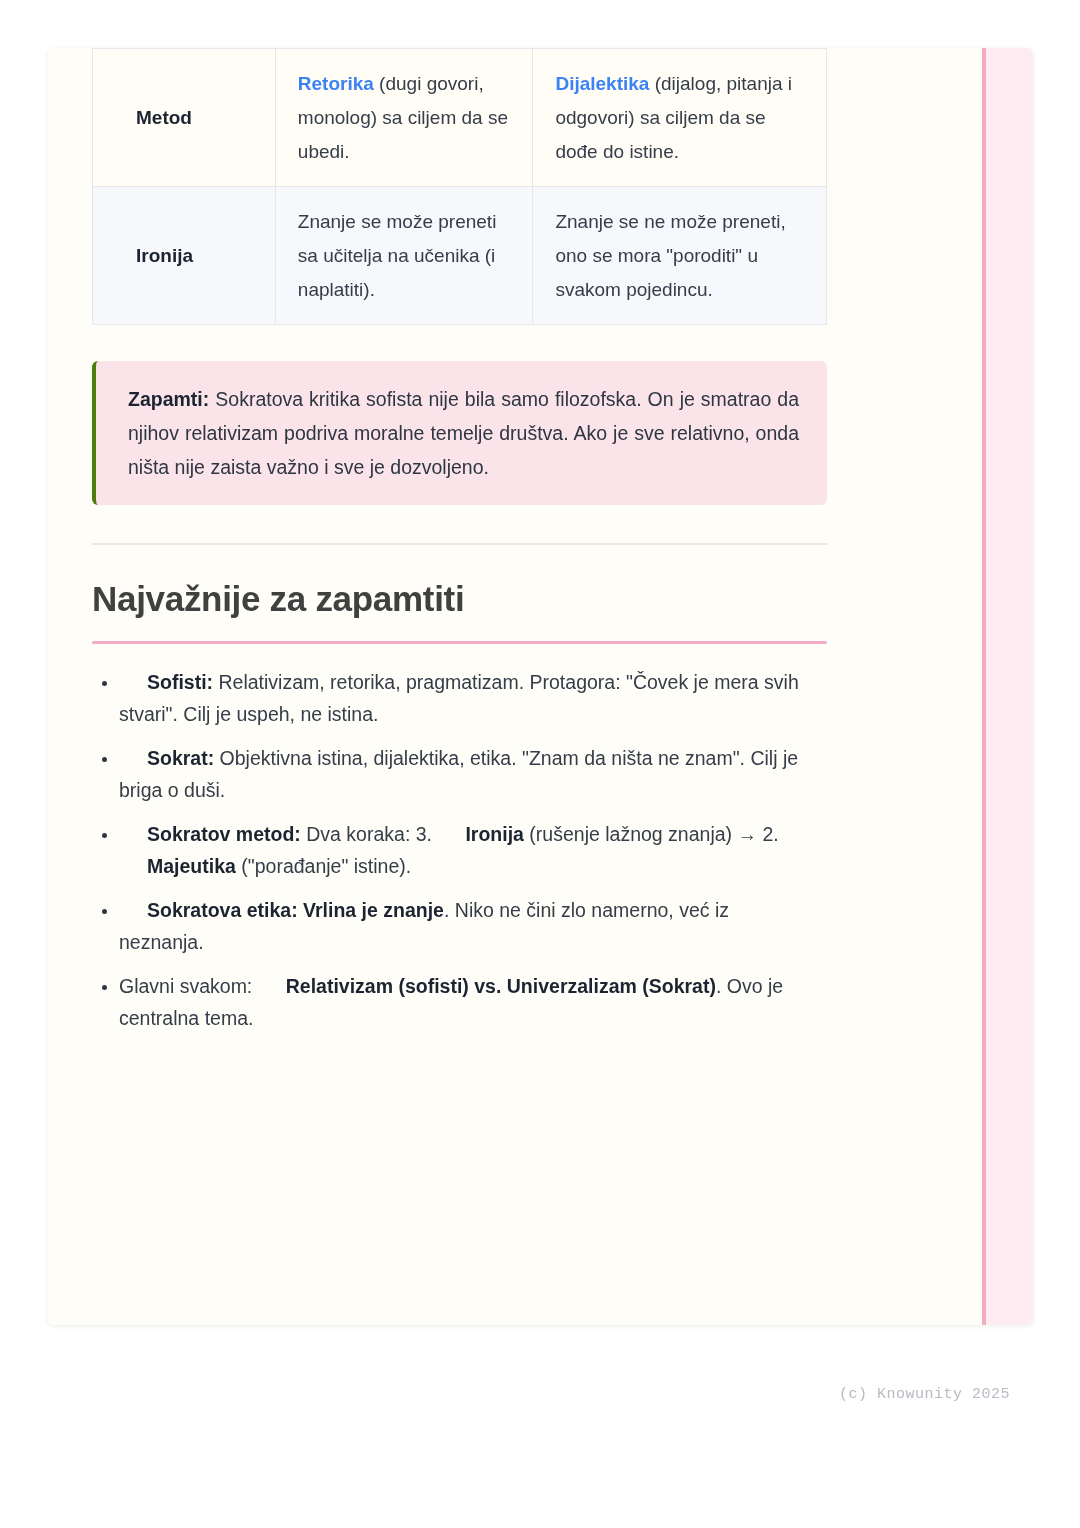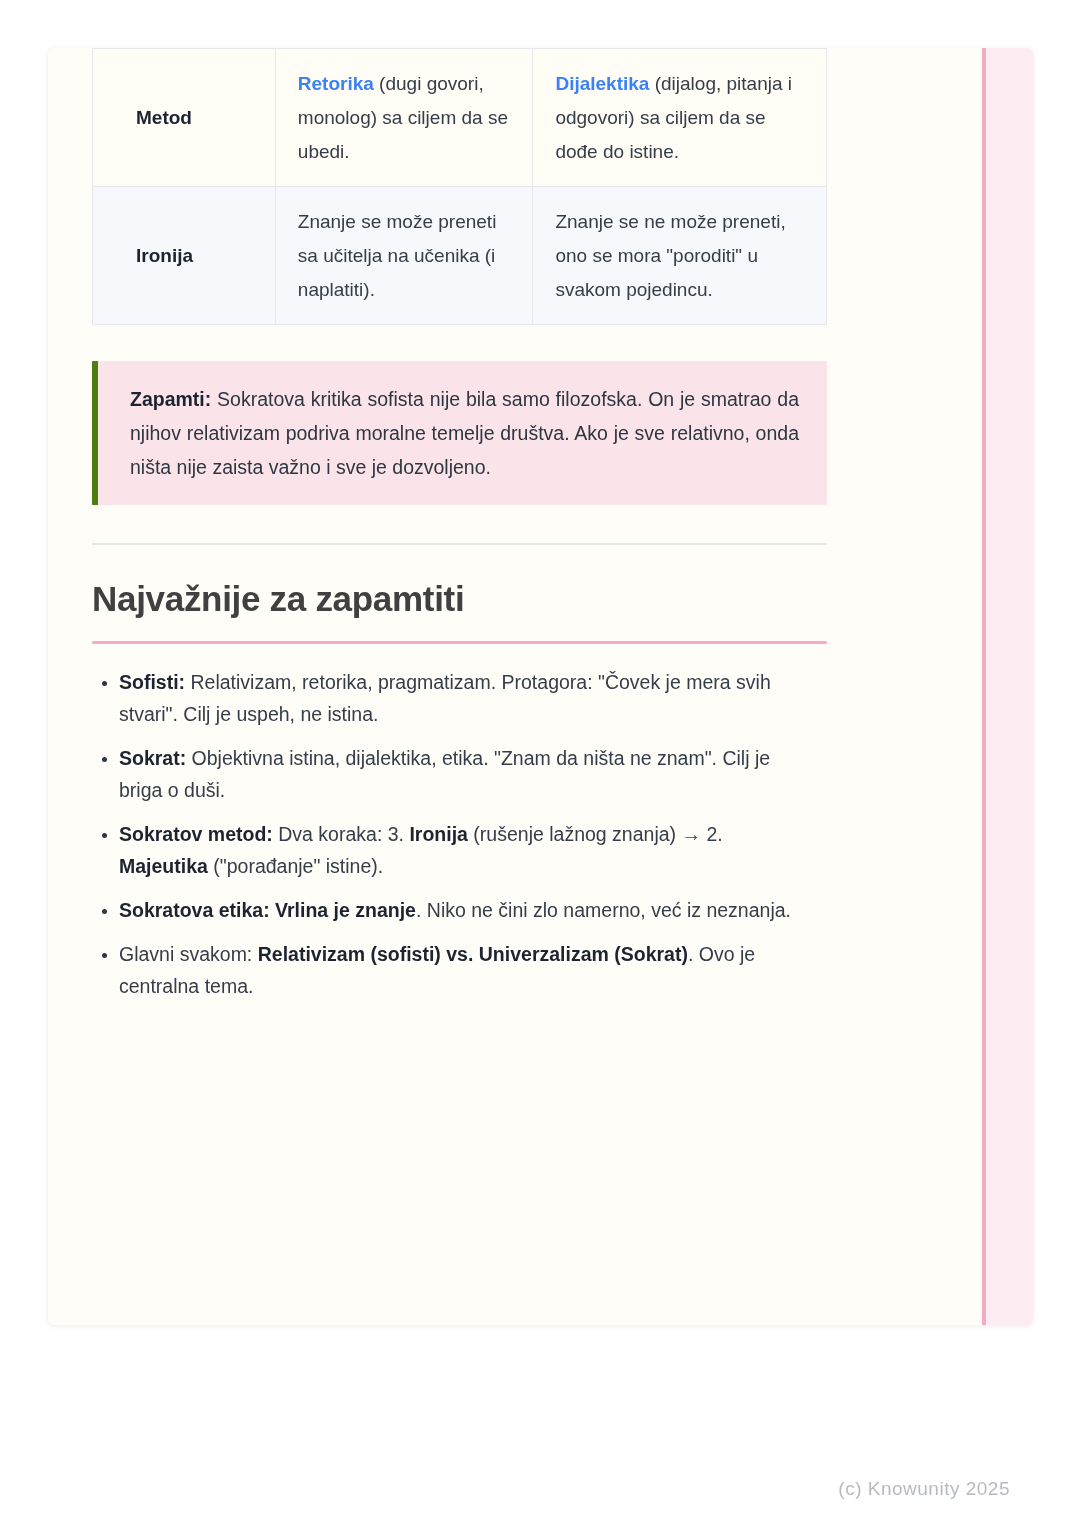--- a/index.html
+++ b/index.html
@@ -49,22 +49,22 @@
   tr.row-cut td { border-top: none; height: 85px; vertical-align: top; padding-top: 4px; }
   tr.row-a td { background: #f6f8fb; }
   tr.row-b td { background: #fffdf6; }
   tr.row-tall td { height: 138px; }
   table.compare b { color: #3b82f6; }
   
   .callout {
     margin-top: 36px;
     width: 735px;
     background: #fae4e9;
-    border-left: 6px solid #4d7c0f;
-    border-radius: 1px;
+    border-left: 4px solid #4d7c0f;
+    border-radius: 6px;
     padding: 21px 28px 21px 32px;
     font-size: 19.5px;
     line-height: 34px;
     text-align: justify;
     color: #2e3642;
   }
   .callout b { color: #1c2431; }
   
   .divider {
     margin-top: 38px;
@@ -90,29 +90,30 @@
   ul.summary {
     margin-top: 22px;
     padding-left: 27px;
     width: 720px;
     font-size: 19.5px;
     line-height: 32px;
     color: #353d49;
   }
   ul.summary li { margin-bottom: 12px; }
   ul.summary li::marker { color: #2e3642; font-size: 17px; }
-  ul.summary b { color: #1c2431; }
+  ul.summary b { color: #1c2431; margin-left: 28px; }
   
   .footer {
     position: absolute;
-    top: 1478px;
+    top: 1386px;
     right: 70px;
-    font-size: 19px;
+    font-size: 15px;
     letter-spacing: 0.5px;
     color: #b7bbc1;
+    font-family: Liberation Mono, monospace;
   }
 </style>
 </head>
 <body>
 
 <div class="page-card">
 
   <div class="pink-strip"></div>
 
   <div class="content">

